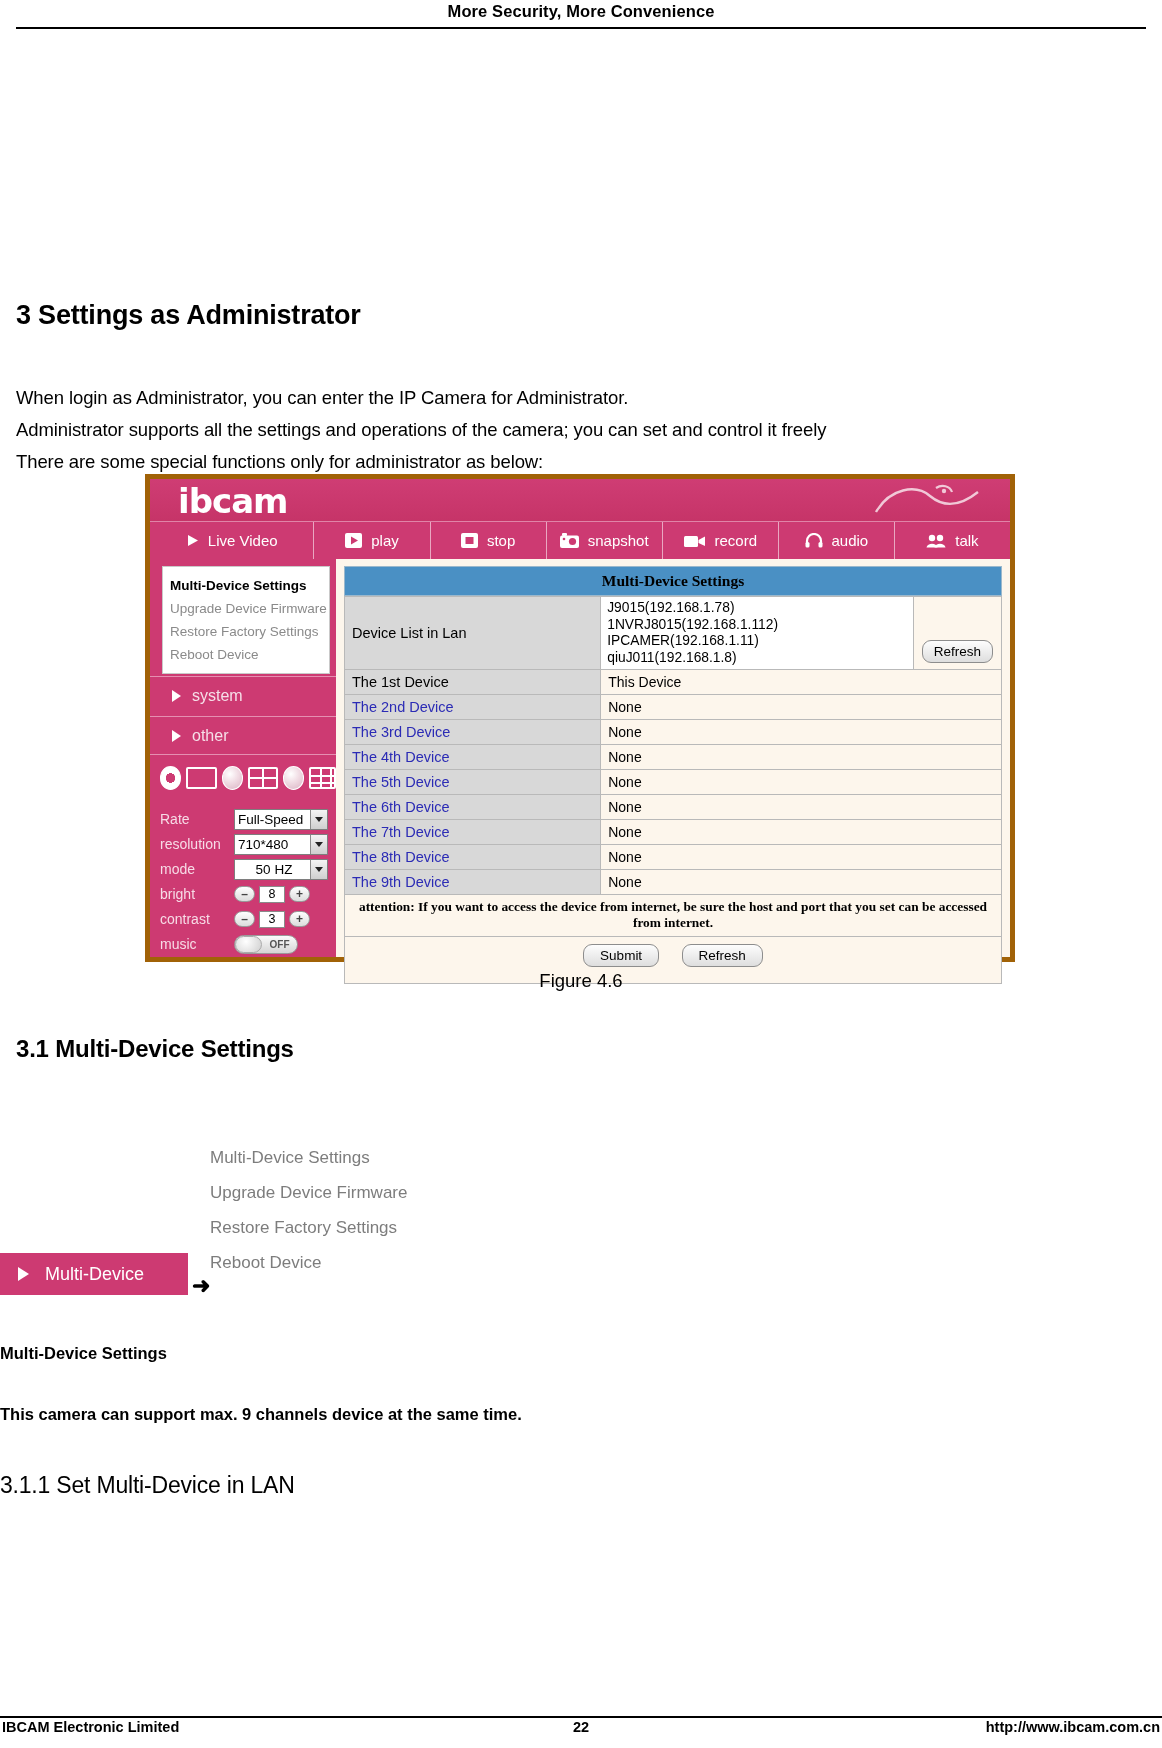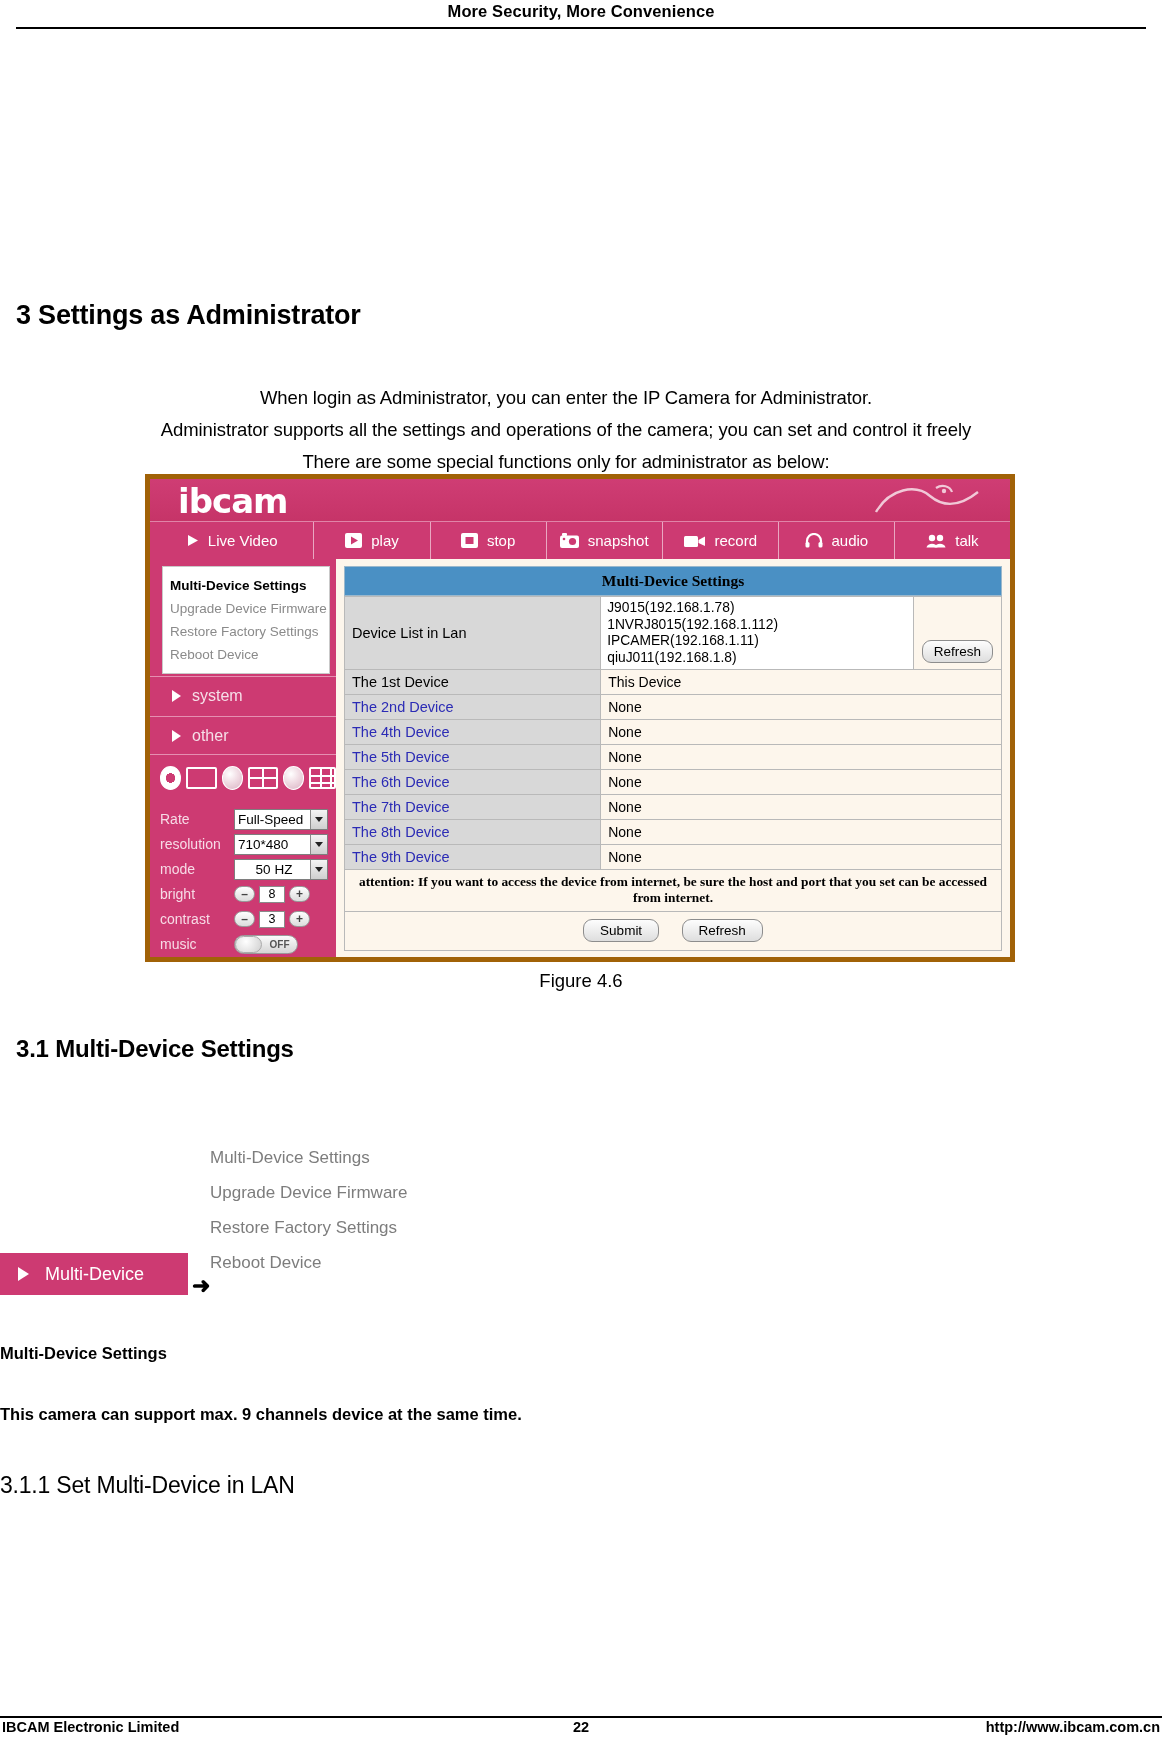--- a/index.html
+++ b/index.html
@@ -29,21 +29,21 @@
   }
 
   h1.sec {
     font-size:27px;
     font-weight:bold;
     margin:0;
     letter-spacing:-.2px;
   }
   .h1-wrap { position:absolute; left:16px; top:300px; }
 
-  .para { position:absolute; left:16px; top:384px; width:1100px;text-align:center; }
+  .para { position:absolute; left:16px; top:384px; width:1100px; }
   .para p {
     margin:0 0 5px 0;
     font-size:18.5px;
     line-height:27px;
     letter-spacing:-.1px;
   }
 
   
   .ui-shot {
     position:absolute;
@@ -317,21 +317,21 @@
     text-align:center;
     padding:4px 10px 5px 10px;
     line-height:16px;
     font-weight:bold;
   }
   .submitbar {
     border:1px solid #b9b9b9;
     border-top:none;
     background:#fdf6ec;
     text-align:center;
-    padding:7px 0 8px 0;
+    padding:7px 0 16px 0;
   }
   .submitbar .btn { margin:0 9px; padding:3px 16px; }
 
   
   .fig-cap {
     position:absolute;
     left:0; right:0; top:970px;
     text-align:center;
     font-size:18.5px;
   }
@@ -609,20 +609,24 @@
         </tr>
         <tr>
           <td class="lab plain">The 1st Device</td>
           <td class="val" colspan="2">This Device</td>
         </tr>
         <tr>
           <td class="lab">The 2nd Device</td>
           <td class="val" colspan="2">None</td>
         </tr>
         <tr>
+          <td class="lab">The 3rd Device</td>
+          <td class="val" colspan="2">None</td>
+        </tr>
+        <tr>
           <td class="lab">The 4th Device</td>
           <td class="val" colspan="2">None</td>
         </tr>
         <tr>
           <td class="lab">The 5th Device</td>
           <td class="val" colspan="2">None</td>
         </tr>
         <tr>
           <td class="lab">The 6th Device</td>
           <td class="val" colspan="2">None</td>

